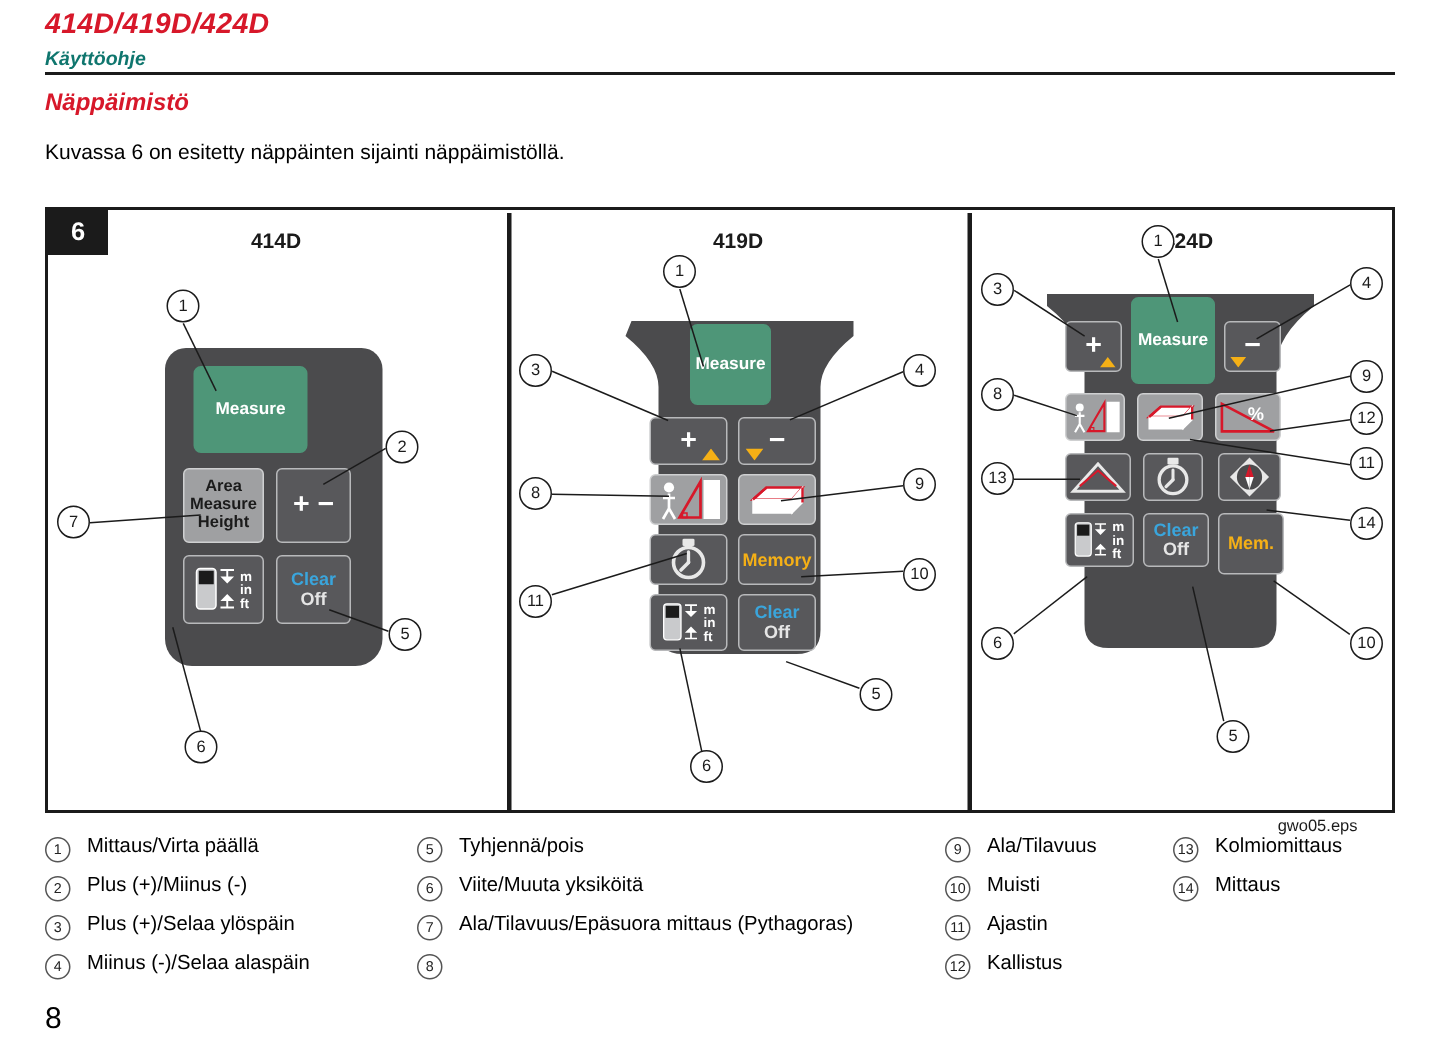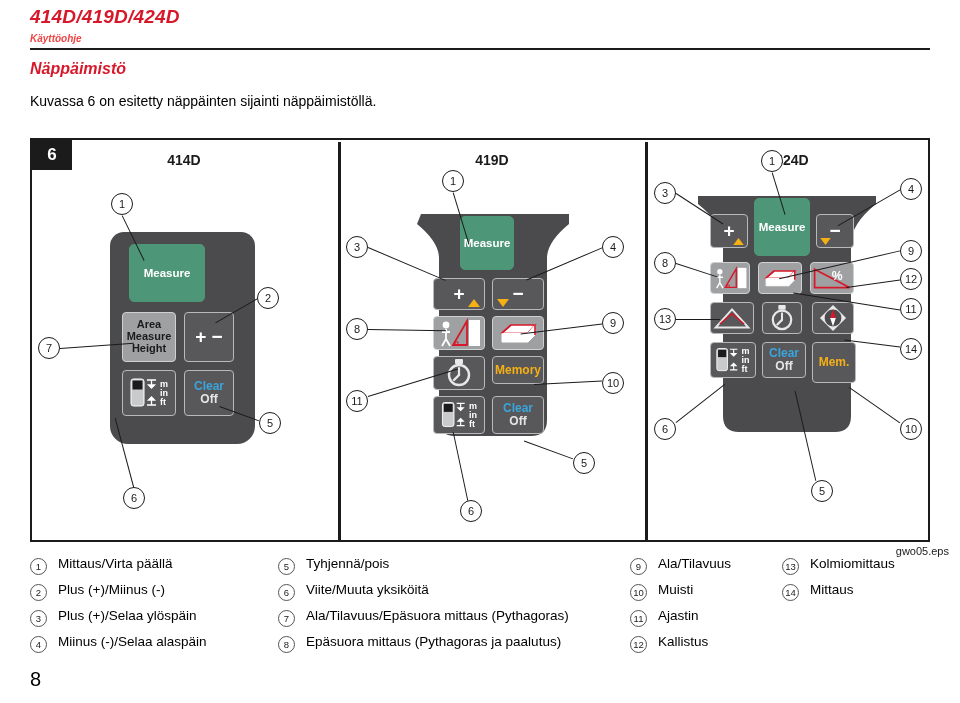--- a/index.html
+++ b/index.html
@@ -13,22 +13,22 @@
   }
   .page{position:relative;width:960px;height:703px;}
 
   
   .hdr{position:absolute;left:30px;top:6px;}
   .hdr-model{
     font-size:19px;font-weight:bold;font-style:italic;
     color:#d7182a;letter-spacing:.2px;line-height:22px;
   }
   .hdr-sub{
-    font-size:10px;font-style:italic;font-weight:bold;
-    color:#ef4444;line-height:19px;margin-top:1px;
+    font-size:13px;font-style:italic;font-weight:bold;
+    color:#0f766e;line-height:19px;margin-top:1px;
   }
   .hdr-rule{
     position:absolute;left:30px;top:48px;width:900px;height:2px;background:#1b1b1b;
   }
 
   
   .sect-title{
     position:absolute;left:30px;top:60px;
     font-size:16px;font-weight:bold;font-style:italic;color:#d7182a;
   }
@@ -47,21 +47,20 @@
     background:#1b1b1b;color:#fff;font-size:17px;font-weight:bold;
     display:flex;align-items:center;justify-content:center;
   }
   .divider{position:absolute;top:2px;width:3px;height:400px;background:#1b1b1b;}
   .divider.d1{left:306px;}
   .divider.d2{left:613px;}
 
   .eps-label{
     position:absolute;left:905px;top:545px;font-size:11px;color:#1b1b1b;
     transform:translateX(-100%);
-    margin-left:44px;
   }
 
   
   .dev-name{
     position:absolute;font-size:14px;font-weight:bold;color:#1b1b1b;
     text-align:center;
   }
   .body-shell{
     position:absolute;background:#4b4b4d;
   }
@@ -219,21 +218,21 @@
     </div>
 
     <div class="key dark" style="left:401px;top:216px;width:52px;height:34px;">
       <svg width="26" height="28" viewBox="0 0 26 28">
         <rect x="9" y="0" width="8" height="5" rx="1" fill="#e8e8e8"></rect>
         <circle cx="13" cy="16" r="10" fill="none" stroke="#e8e8e8" stroke-width="2.4"></circle>
         <path d="M13 16 L8 21" stroke="#e8e8e8" stroke-width="2.4" stroke-linecap="round"></path>
         <path d="M13 16 L13 9" stroke="#e8e8e8" stroke-width="2.2" stroke-linecap="round"></path>
       </svg>
     </div>
-    <div class="key dark" style="left:460px;top:216px;width:52px;height:28px;font-size:12px;">
+    <div class="key dark" style="left:460px;top:216px;width:52px;height:34px;font-size:12px;">
       <span class="lbl clr-mem">Memory</span>
     </div>
 
     <div class="key dark unitkey" style="left:401px;top:256px;width:52px;height:38px;padding:0 2px;">
       <svg width="26" height="32" viewBox="0 0 28 36">
         <rect x="1" y="4" width="13" height="27" rx="2.5" fill="#c9cacc" stroke="#fff" stroke-width="1"></rect>
         <rect x="2.5" y="5.5" width="10" height="9" fill="#1b1b1b"></rect>
         <path d="M17 5 h9 M21.5 5 v5 M18.5 10 h6 l-3 3 z" stroke="#fff" stroke-width="1.3" fill="#fff"></path>
         <path d="M17 30 h9 M21.5 30 v-5 M18.5 25 h6 l-3 -3 z" stroke="#fff" stroke-width="1.3" fill="#fff"></path>
       </svg>
@@ -435,21 +434,20 @@
       <div class="lgrow">
         <span class="lgnum">6</span>
         <span class="lgtxt">Viite/Muuta yksiköitä</span>
       </div>
       <div class="lgrow">
         <span class="lgnum">7</span>
         <span class="lgtxt">Ala/Tilavuus/Epäsuora mittaus (Pythagoras)</span>
       </div>
       <div class="lgrow">
         <span class="lgnum">8</span>
-        <span class="lgtxt">Epäsuora mittaus (Pythagoras ja paalutus)</span>
       </div>
     </div>
 
     <div class="lgcol" style="left:600px;">
       <div class="lgrow">
         <span class="lgnum">9</span>
         <span class="lgtxt">Ala/Tilavuus</span>
       </div>
       <div class="lgrow">
         <span class="lgnum">10</span>

